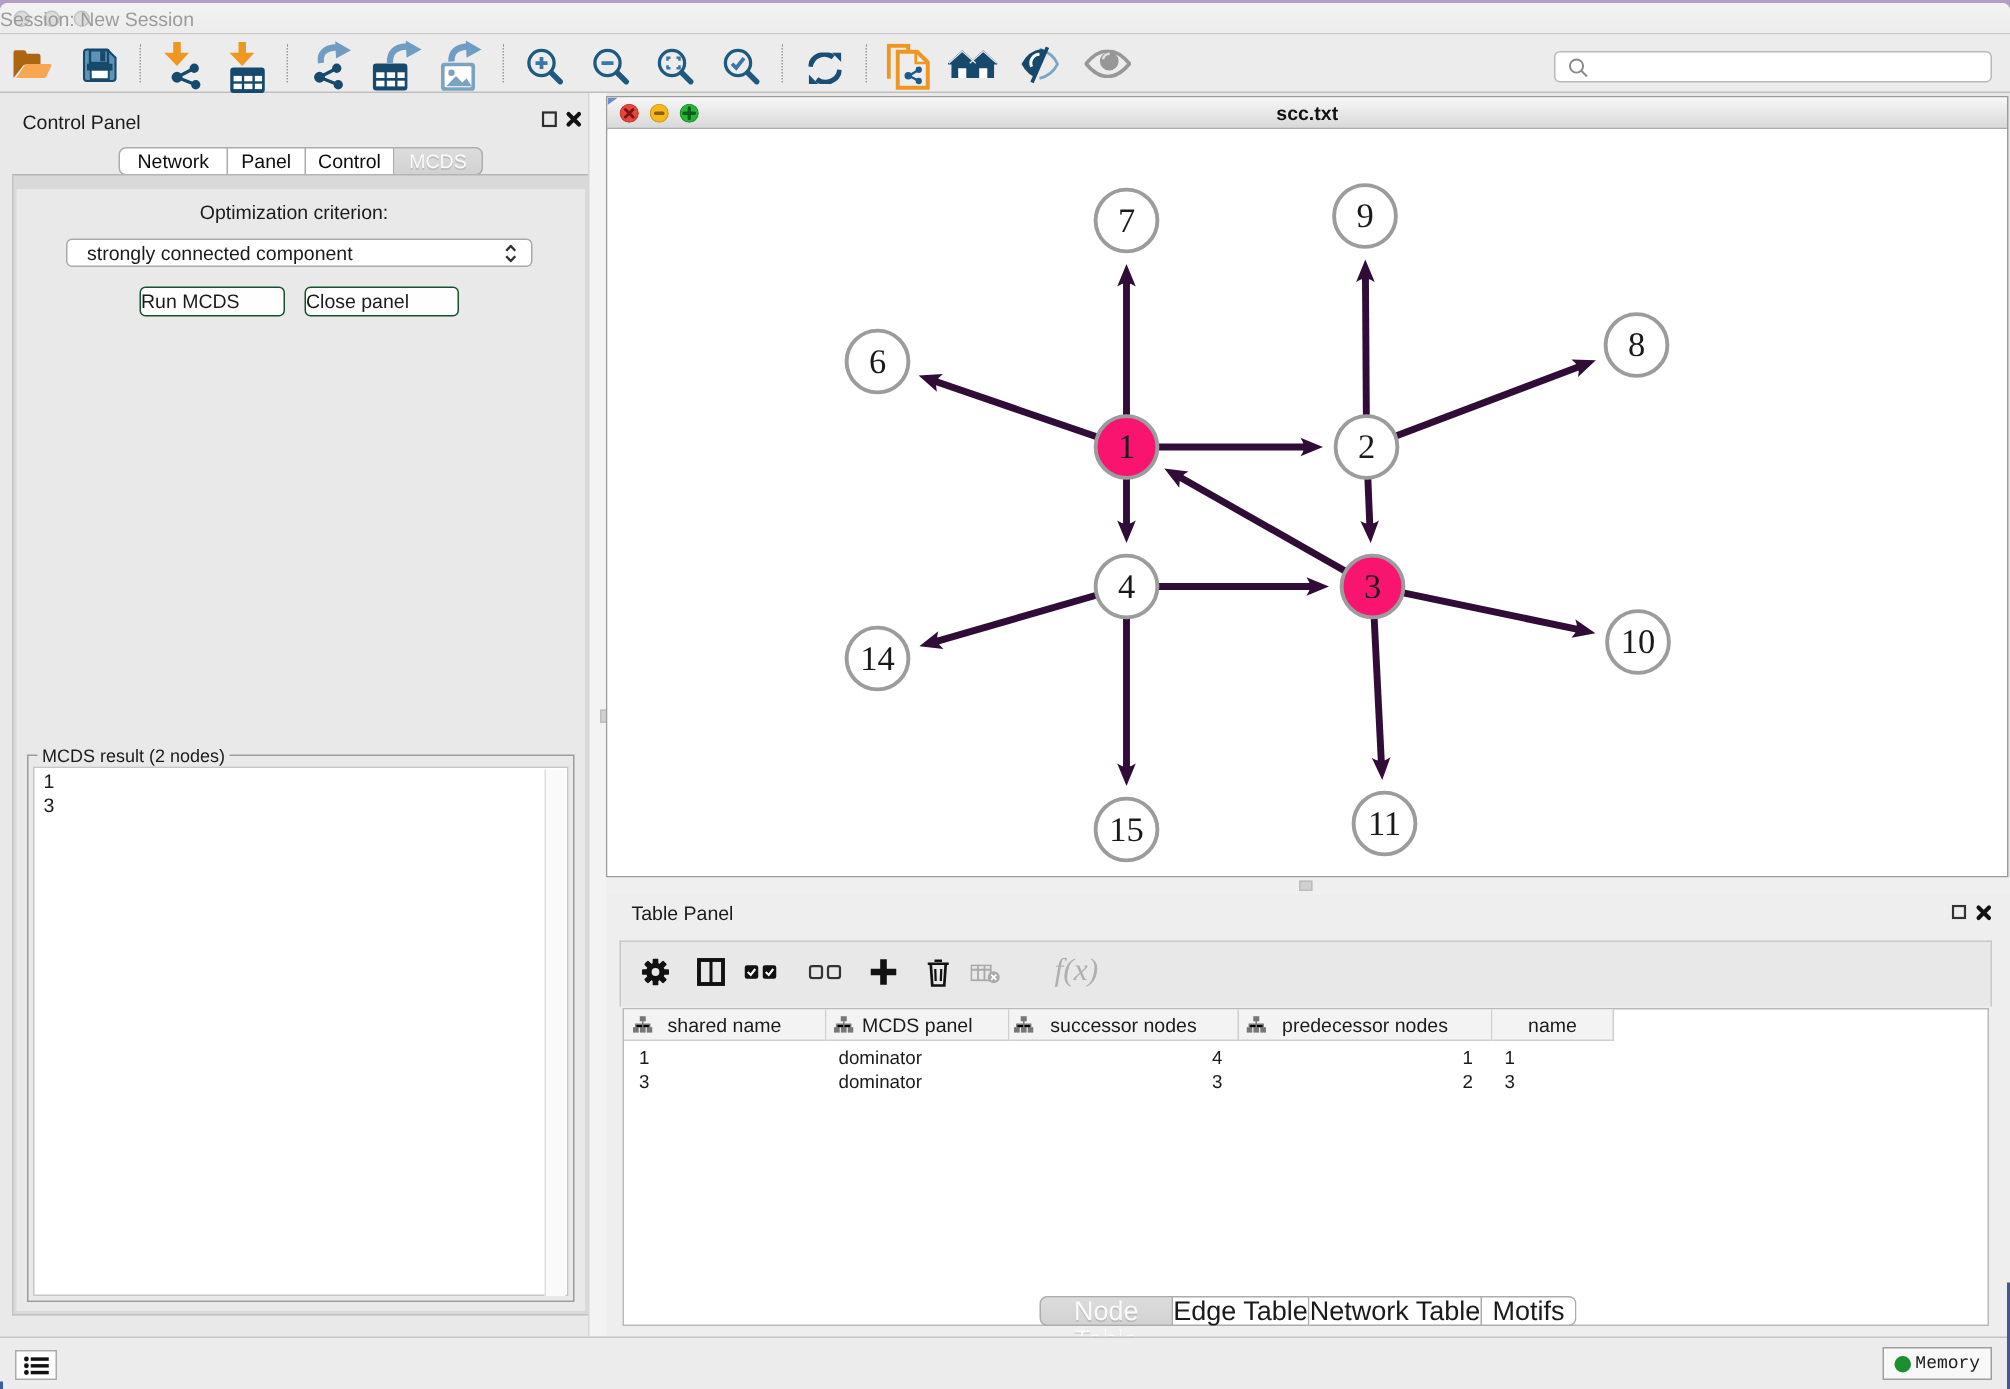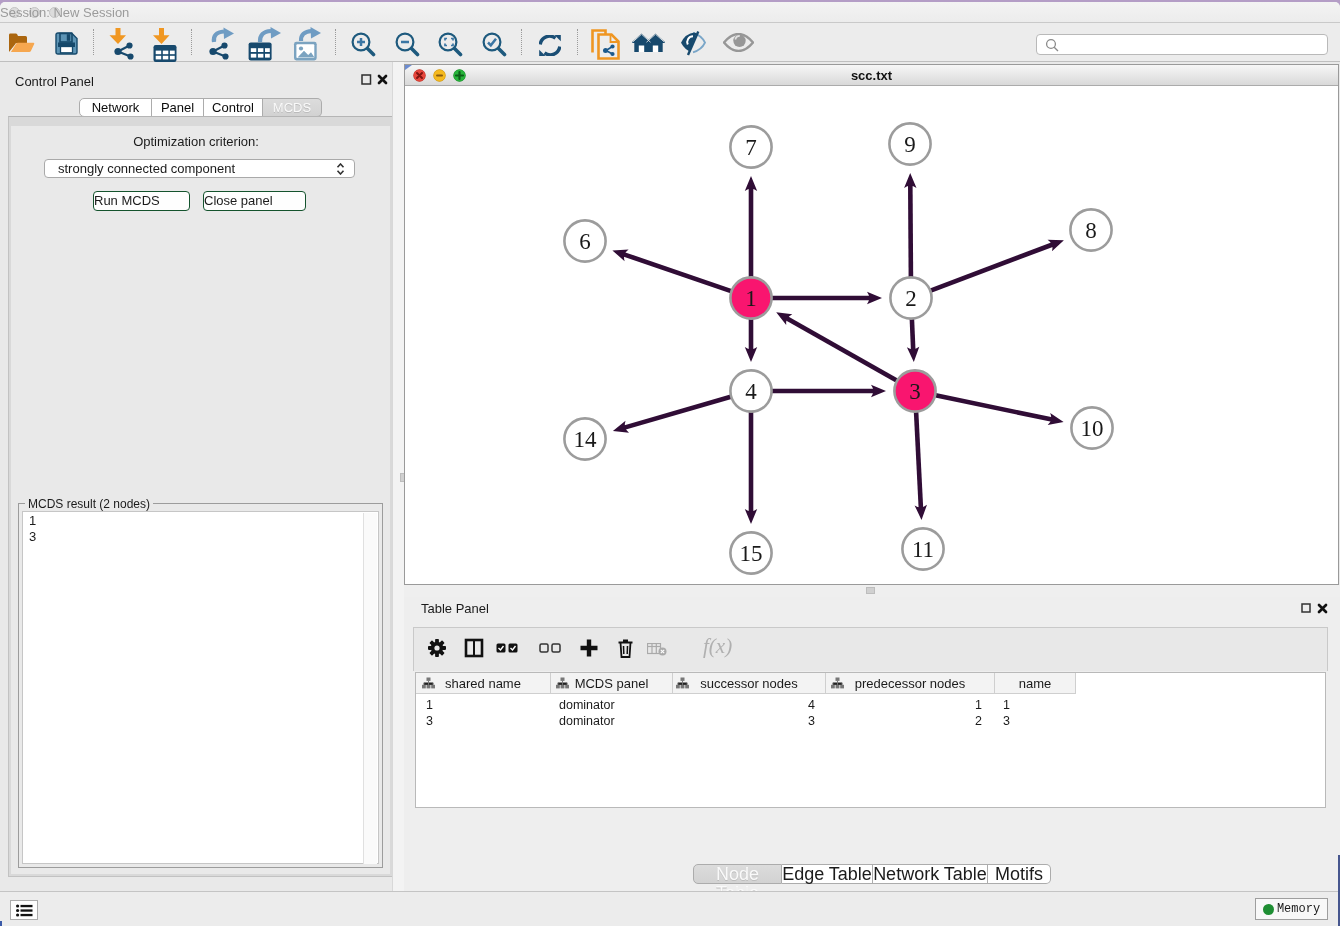--- a/index.html
+++ b/index.html
@@ -38,21 +38,21 @@
 
 #netframe { position:absolute; left:404px; top:62px; width:935px; height:521px; border:1px solid #9a9a9a; background:#fff; }
 #nf-titlebar { position:absolute; left:0; top:0; width:933px; height:21px; background:linear-gradient(#f7f7f7,#d9d9d9); border-bottom:1px solid #ababab; }
 #nf-title { position:absolute; top:3px; left:0; width:100%; text-align:center; font-size:13px; font-weight:bold; color:#111; }
 .mbtn { position:absolute; top:4px; width:13px; height:13px; border-radius:50%; }
 #nf-canvas { position:absolute; left:0; top:22px; width:933px; height:497px; background:#fff; }
 
 #tp { position:absolute; left:404px; top:595px; width:936px; height:294px; background:#eeeeee; }
 #tp-head { position:absolute; left:17px; top:4px; font-size:13px; }
 #tp-toolbar { position:absolute; left:9px; top:30px; width:915px; height:44px; background:#e8e8e8; border:1px solid #c9c9c9; border-bottom:none; }
-#tp-table { position:absolute; left:11px; top:75px; width:911px; height:136px; background:#fff; border:1px solid #b9b9b9; }
+#tp-table { position:absolute; left:11px; top:75px; width:911px; height:212px; background:#fff; border:1px solid #b9b9b9; }
 .th { position:absolute; top:0; height:21px; background:#f3f3f3; border-right:1px solid #cfcfcf; border-bottom:1px solid #cfcfcf; font-size:13px; text-align:center; line-height:21px; }
 .td { position:absolute; font-size:12.5px; height:16px; line-height:16px; }
 .btab { position:absolute; top:267px; height:20px; border:1px solid #acacac; background:#fff; font-size:18px; text-align:center; line-height:19px; }
 .btab.sel { background:linear-gradient(#dcdcdc,#d2d2d2); color:#fafafa; text-shadow:0 1px 0 #bbb; }
 
 #statusbar { position:absolute; left:0; top:889px; width:1340px; height:35px; background:#ececec; border-top:1px solid #c4c4c4; }
 #sb-btn { position:absolute; left:10px; top:8px; width:28px; height:20px; background:#fdfdfd; border:1px solid #ababab; }
 #mem-btn { position:absolute; left:1255px; top:6px; width:73px; height:22px; background:#f8f8f8; border:1px solid #9e9e9e; font-size:12px; line-height:20px; text-align:center; padding-left:14px;font-family:Liberation Mono, monospace; }
 #mem-dot { position:absolute; left:7px; top:5px; width:11px; height:11px; border-radius:50%; background:#1e8e33; }
 </style>

